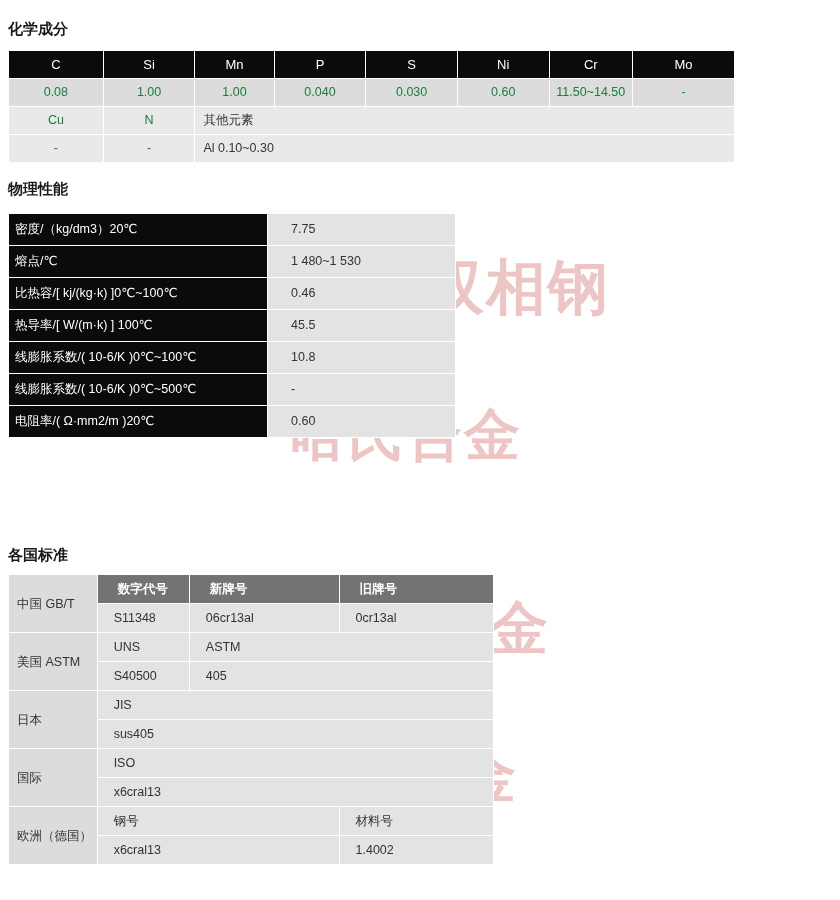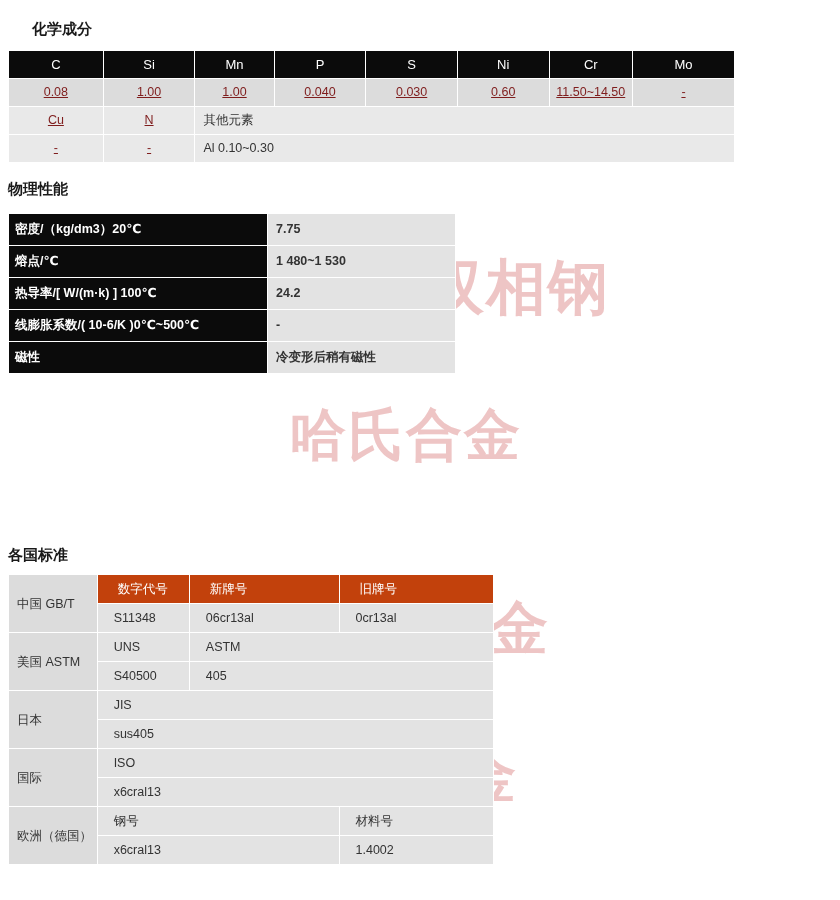--- a/index.html
+++ b/index.html
@@ -51,21 +51,21 @@
 
   
   .section-title {
     font-size: 15px;
     font-weight: bold;
     color: #1a1a1a;
     margin: 0;
     position: absolute;
     z-index: 10;
   }
-  #t-chem  { left: 8px;  top: 20px; margin-left: 24px; }
+  #t-chem  { left: 8px;  top: 20px; }
   #t-phys  { left: 8px;  top: 180px; }
   #t-std   { left: 8px;  top: 546px; }
 
   
   table {
     border-collapse: collapse;
     position: absolute;
     z-index: 8;
     font-size: 12.5px;
   }
@@ -88,24 +88,23 @@
     line-height: 27px;
   }
   #chem-table .hdr {
     background: #0b0b0b;
     color: #ffffff;
     text-align: center;
     font-size: 13px;
   }
   #chem-table .val {
     background: #dcdcdc;
-    color: #7f1d1d;
+    color: #15803d;
     text-align: center;
     font-size: 12.5px;
-    text-decoration: underline;
   }
   #chem-table .val-left {
     background: #dcdcdc;
     color: #333333;
     text-align: left;
     padding-left: 8px;
     font-size: 12.5px;
   }
   #chem-table .lightrow {
     background: #e9e9e9;
@@ -114,55 +113,55 @@
   
   #phys-table {
     left: 8px;
     top: 213px;
     width: 448px;
   }
   #phys-table td {
     height: 31px;
     line-height: 31px;
     font-size: 12.5px;
-    font-weight: bold;
   }
   #phys-table .k {
     background: #0b0b0b;
     color: #ffffff;
     padding-left: 6px;
     width: 252px;
   }
   #phys-table .v {
     background: #e3e3e3;
     color: #333333;
-    padding-left: 8px;
+    padding-left: 23px;
   }
 
   
   #std-table {
     left: 8px;
     top: 574px;
     width: 486px;
   }
   #std-table td {
     height: 28px;
     line-height: 28px;
     font-size: 12.5px;
   }
   #std-table .country {
     background: #dcdcdc;
     color: #333333;
     padding-left: 8px;
     width: 92px;
   }
   #std-table .hdr {
-    background: #c2410c;
+    background: #737373;
     color: #ffffff;
     padding-left: 20px;
+    font-weight: bold;
   }
   #std-table .cell {
     background: #e3e3e3;
     color: #333333;
     padding-left: 16px;
   }
 </style>
 </head>
 <body>
 
@@ -211,30 +210,38 @@
     <tbody>
         <tr>
       <td class="k">密度/（kg/dm3）20℃</td>
       <td class="v">7.75</td>
     </tr>
     <tr>
       <td class="k">熔点/℃</td>
       <td class="v">1 480~1 530</td>
     </tr>
     <tr>
+      <td class="k">比热容/[ kj/(kg·k) ]0℃~100℃</td>
+      <td class="v">0.46</td>
+    </tr>
+    <tr>
       <td class="k">热导率/[ W/(m·k) ] 100℃</td>
-      <td class="v">24.2</td>
+      <td class="v">45.5</td>
+    </tr>
+    <tr>
+      <td class="k">线膨胀系数/( 10-6/K )0℃~100℃</td>
+      <td class="v">10.8</td>
     </tr>
     <tr>
       <td class="k">线膨胀系数/( 10-6/K )0℃~500℃</td>
       <td class="v">-</td>
     </tr>
     <tr>
-      <td class="k">磁性</td>
-      <td class="v">冷变形后稍有磁性</td>
+      <td class="k">电阻率/( Ω·mm2/m )20℃</td>
+      <td class="v">0.60</td>
     </tr>
   </tbody>
     </table>
 
   <div class="section-title" id="t-std">各国标准</div>
 
   <table id="std-table">
 
     <tbody>
         <tr>

